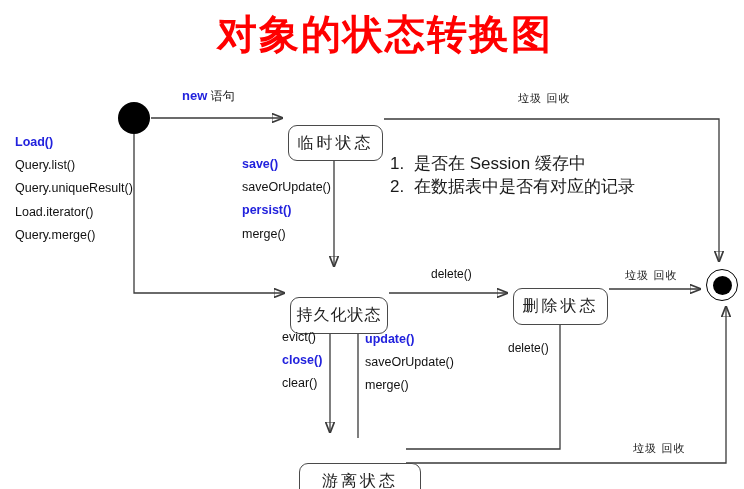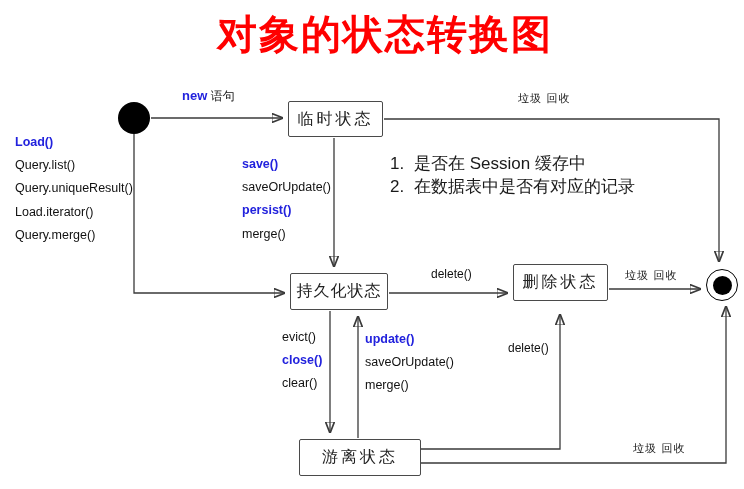--- a/index.html
+++ b/index.html
@@ -11,24 +11,24 @@
   #canvas{
     position:relative;width:744px;height:489px;background:#fff;overflow:hidden;
     font-family:"Liberation Sans",sans-serif;color:#111;
   }
   
   .title-wrap{position:absolute;top:12px;left:0;width:100%;text-align:center;
     padding-left:26px;box-sizing:border-box;}
   .title{font-family:"DejaVu Serif","Liberation Serif",serif;font-weight:bold;
     font-size:40px;color:var(--title);letter-spacing:2px;line-height:1.1;}
   
-  .state{position:absolute;background:#fff;border:1.6px solid #4a4a4a;border-radius:2px;
+  .state{position:absolute;background:#fff;border:1.6px solid #4a4a4a;border-radius:9px;
     display:flex;align-items:center;justify-content:center;
     font-family:"DejaVu Serif","Liberation Serif",serif;
-    font-size:16px;color:#222;letter-spacing:3px;box-sizing:border-box;}
+    font-size:16px;color:#222;letter-spacing:3px;box-sizing:border-box;margin-top:24px;}
   #state-transient{left:288px;top:101px;width:95px;height:36px;}
   #state-persistent{left:290px;top:273px;width:98px;height:37px;letter-spacing:1px;}
   #state-removed{left:513px;top:264px;width:95px;height:37px;}
   #state-detached{left:299px;top:439px;width:122px;height:37px;}
   .initial-dot{position:absolute;left:118px;top:102px;width:32px;height:32px;
     background:#000;border-radius:50%;}
   .final-ring{position:absolute;left:706px;top:269px;width:32px;height:32px;
     border:1.6px solid #000;border-radius:50%;box-sizing:border-box;
     display:flex;align-items:center;justify-content:center;background:#fff;}
   .final-core{width:19px;height:19px;background:#000;border-radius:50%;}

